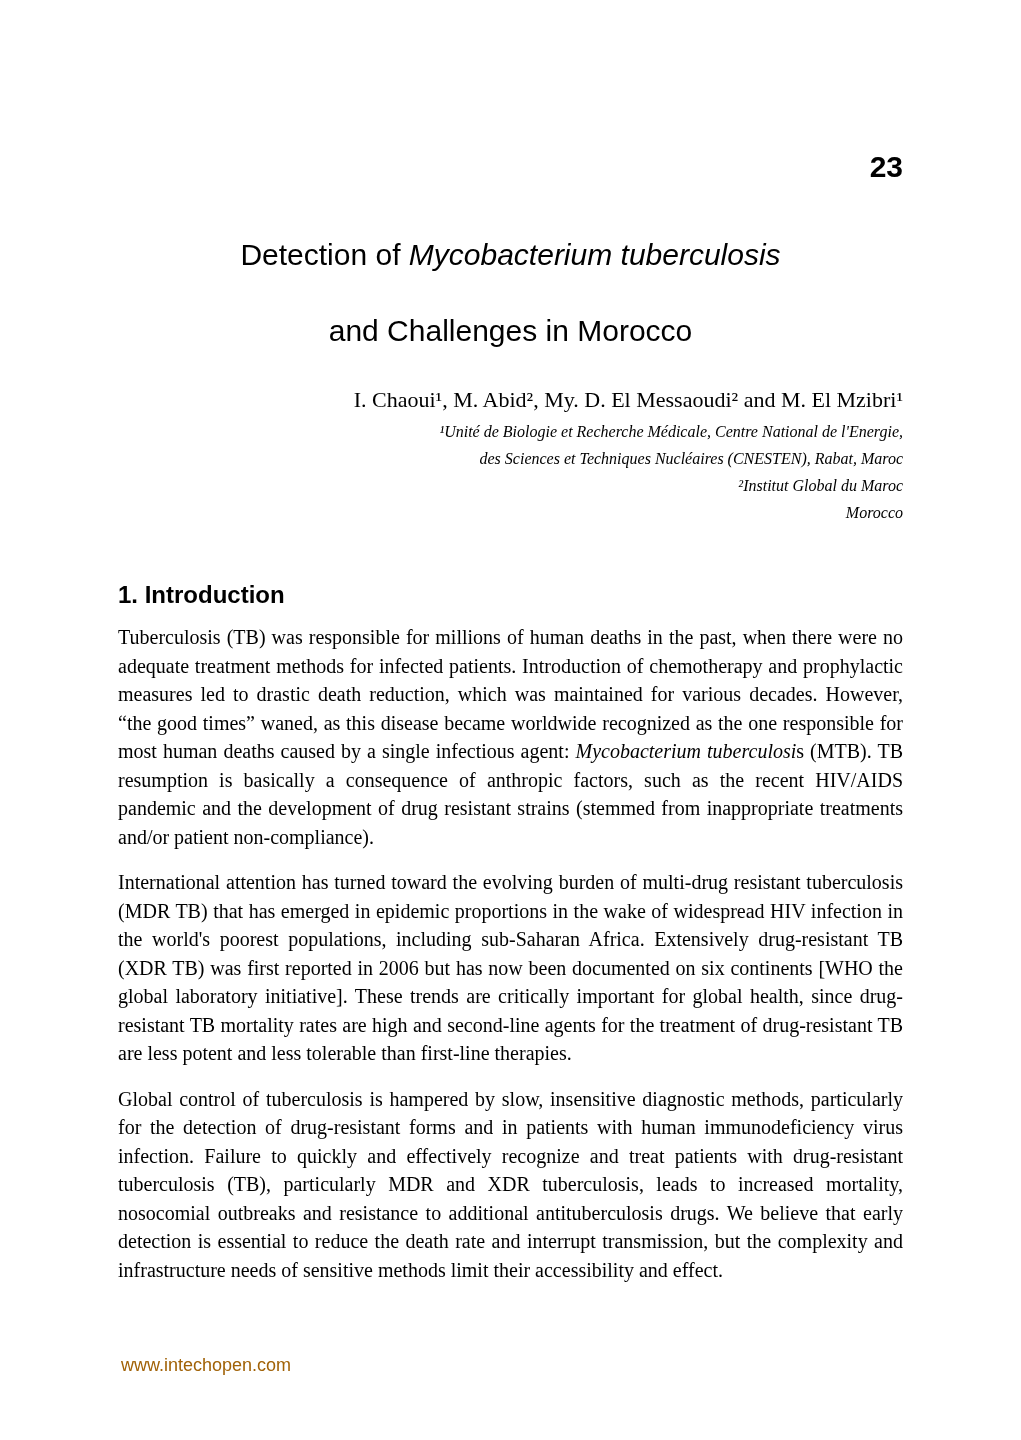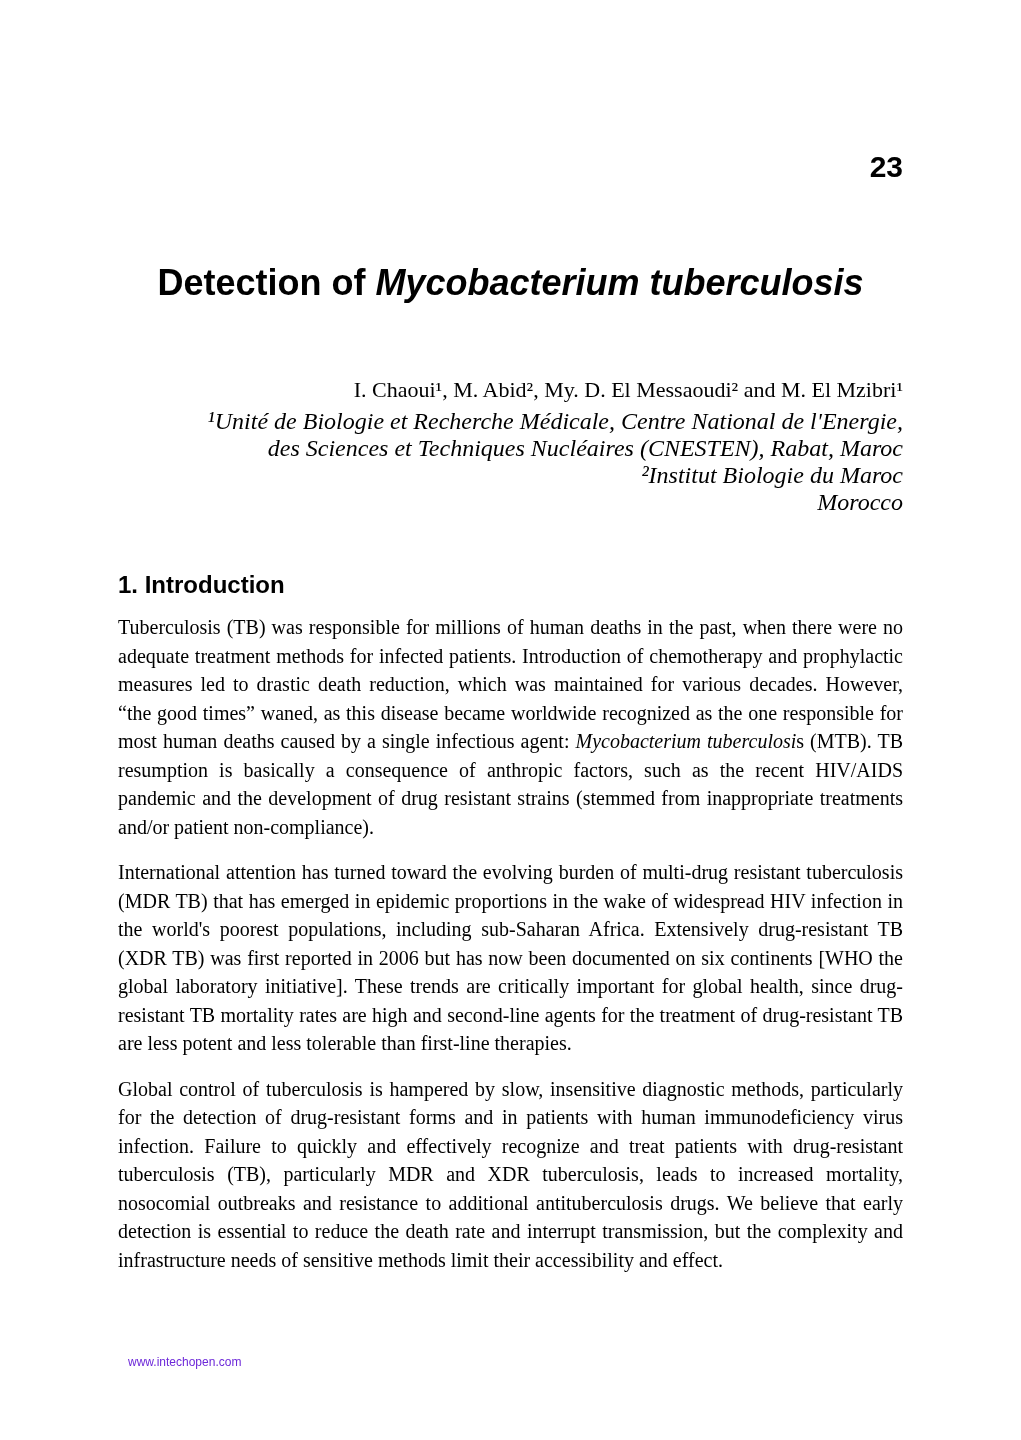--- a/index.html
+++ b/index.html
@@ -32,40 +32,40 @@
     font-family: "Liberation Sans", sans-serif;
     font-weight: bold;
     font-size: 30px;
     text-align: right;
     margin-top: 150px;
     letter-spacing: 0px;
   }
 
   .title {
     font-family: "Liberation Sans", sans-serif;
-    font-weight: bold;
-    font-size: 36px;
+    font-weight: normal;
+    font-size: 30px;
     line-height: 38px;
     text-align: center;
-    margin-top: 80px;
+    margin-top: 52px;
     padding: 0 10px;
   }
   .title em {
     font-style: italic;
   }
 
   .authors {
     text-align: right;
     font-size: 22px;
     margin-top: 36px;
     line-height: 28px;
   }
   .affil {
     text-align: right;
-    font-size: 24px;
+    font-size: 16px;
     font-style: italic;
     line-height: 27px;
     margin-top: 4px;
   }
   .affil .line {
     display: block;
   }
 
   .section-head {
     font-family: "Liberation Sans", sans-serif;
@@ -83,46 +83,47 @@
     text-indent: 0;
     hyphens: none;
     font-family: Liberation Serif, serif;
   }
   p.body em {
     font-style: italic;
   }
 
   .footer {
     position: absolute;
-    left: 128px;
+    left: 121px;
     top: 1355px;
     font-family: "Liberation Sans", sans-serif;
-    font-size: 12px;
-    color: #6d28d9;
+    font-size: 18px;
+    color: #a16207;
   }
 </style>
 </head>
 <body>
 
 <div class="page">
   <div class="content">
 
     <div class="chapter-number">23</div>
 
     <h1 class="title">
       <span><span>Detection of </span><em>Mycobacterium tuberculosis</em></span><br>
       <br>
+      <span>and Challenges in Morocco</span>
     </h1>
 
     <div class="authors">I. Chaoui¹, M. Abid², My. D. El Messaoudi² and M. El Mzibri¹</div>
 
     <div class="affil">
       <span class="line">¹Unité de Biologie et Recherche Médicale, Centre National de l'Energie,</span>
       <span class="line">des Sciences et Techniques Nucléaires (CNESTEN), Rabat, Maroc</span>
-      <span class="line">²Institut Biologie du Maroc</span>
+      <span class="line">²Institut Global du Maroc</span>
       <span class="line">Morocco</span>
     </div>
 
     <h2 class="section-head">1. Introduction</h2>
 
     <p class="body">Tuberculosis (TB) was responsible for millions of human deaths in the past, when there were no adequate treatment methods for infected patients. Introduction of chemotherapy and prophylactic measures led to drastic death reduction, which was maintained for various decades. However, “the good times” waned, as this disease became worldwide recognized as the one responsible for most human deaths caused by a single infectious agent: <em>Mycobacterium tuberculosi</em>s (MTB). TB resumption is basically a consequence of anthropic factors, such as the recent HIV/AIDS pandemic and the development of drug resistant strains (stemmed from inappropriate treatments and/or patient non-compliance).</p>
     <p class="body">International attention has turned toward the evolving burden of multi-drug resistant tuberculosis (MDR TB) that has emerged in epidemic proportions in the wake of widespread HIV infection in the world's poorest populations, including sub-Saharan Africa. Extensively drug-resistant TB (XDR TB) was first reported in 2006 but has now been documented on six continents [WHO the global laboratory initiative]. These trends are critically important for global health, since drug-resistant TB mortality rates are high and second-line agents for the treatment of drug-resistant TB are less potent and less tolerable than first-line therapies.</p>
     <p class="body">Global control of tuberculosis is hampered by slow, insensitive diagnostic methods, particularly for the detection of drug-resistant forms and in patients with human immunodeficiency virus infection. Failure to quickly and effectively recognize and treat patients with drug-resistant tuberculosis (TB), particularly MDR and XDR tuberculosis, leads to increased mortality, nosocomial outbreaks and resistance to additional antituberculosis drugs. We believe that early detection is essential to reduce the death rate and interrupt transmission, but the complexity and infrastructure needs of sensitive methods limit their accessibility and effect.</p>
 
   </div>

